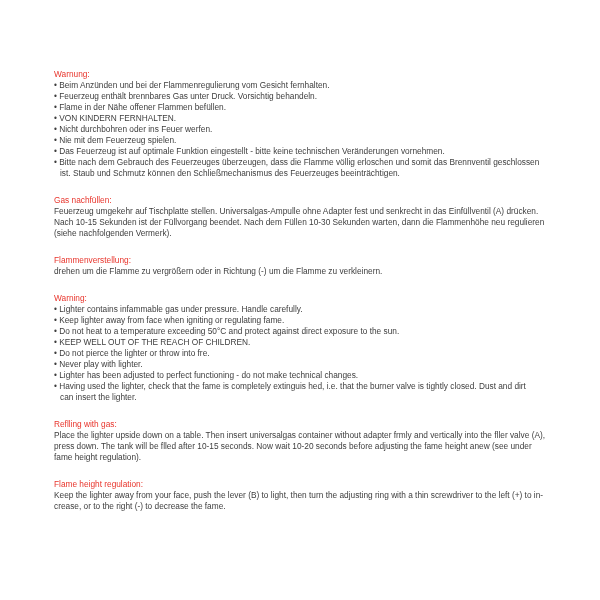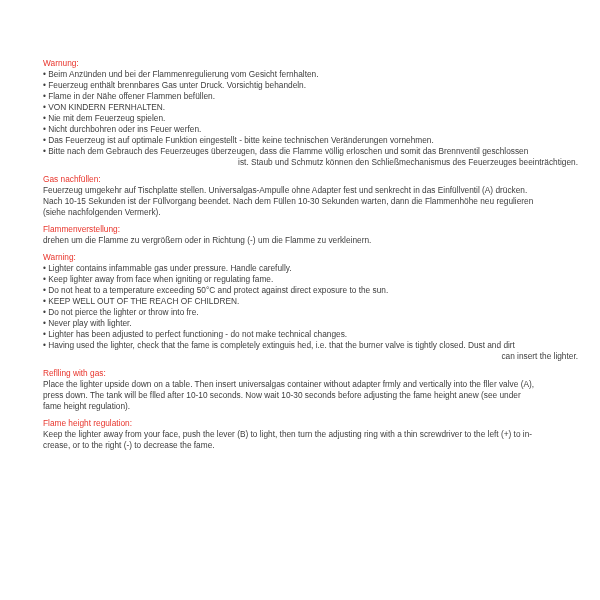--- a/index.html
+++ b/index.html
@@ -14,51 +14,50 @@
     background: var(--bg-color, #ffffff);
     overflow: hidden;
     font-family: "Liberation Sans", sans-serif;
   }
   .doc {
     position: absolute;
     left: 38px;
     top: 53px;
     width: 545px;
   }
-  .sec { margin: 5px; }
+  .sec { margin: 16px; }
   .sec + .sec { margin-top: 6px; }
   .heading,
   .line {
     font-size: 8.3px;
     line-height: 11px;
     white-space: pre;
     color: var(--body-color, #3d3d3d);
     letter-spacing: 0;
   }
   .heading {
     color: var(--heading-color, #e8352c);
   }
   .line.cont {
     padding-left: 6px;
-    text-align: right;
   }
 </style>
 </head>
 <body>
 
 <div class="page">
   <main class="doc">
       <section class="sec">
         <div class="heading">Warnung:</div>
         <div class="line">• Beim Anzünden und bei der Flammenregulierung vom Gesicht fernhalten.</div>
         <div class="line">• Feuerzeug enthält brennbares Gas unter Druck. Vorsichtig behandeln.</div>
         <div class="line">• Flame in der Nähe offener Flammen befüllen.</div>
         <div class="line">• VON KINDERN FERNHALTEN.</div>
+        <div class="line">• Nicht durchbohren oder ins Feuer werfen.</div>
         <div class="line">• Nie mit dem Feuerzeug spielen.</div>
-        <div class="line">• Nicht durchbohren oder ins Feuer werfen.</div>
         <div class="line">• Das Feuerzeug ist auf optimale Funktion eingestellt - bitte keine technischen Veränderungen vornehmen.</div>
         <div class="line">• Bitte nach dem Gebrauch des Feuerzeuges überzeugen, dass die Flamme völlig erloschen und somit das Brennventil geschlossen</div>
         <div class="line cont">ist. Staub und Schmutz können den Schließmechanismus des Feuerzeuges beeinträchtigen.</div>
       </section>
       <section class="sec">
         <div class="heading">Gas nachfüllen:</div>
         <div class="line">Feuerzeug umgekehr auf Tischplatte stellen. Universalgas-Ampulle ohne Adapter fest und senkrecht in das Einfüllventil (A) drücken.</div>
         <div class="line">Nach 10-15 Sekunden ist der Füllvorgang beendet. Nach dem Füllen 10-30 Sekunden warten, dann die Flammenhöhe neu regulieren</div>
         <div class="line">(siehe nachfolgenden Vermerk).</div>
       </section>
@@ -74,21 +73,21 @@
         <div class="line">• KEEP WELL OUT OF THE REACH OF CHILDREN.</div>
         <div class="line">• Do not pierce the lighter or throw into fre.</div>
         <div class="line">• Never play with lighter.</div>
         <div class="line">• Lighter has been adjusted to perfect functioning - do not make technical changes.</div>
         <div class="line">• Having used the lighter, check that the fame is completely extinguis hed, i.e. that the burner valve is tightly closed. Dust and dirt</div>
         <div class="line cont">can insert the lighter.</div>
       </section>
       <section class="sec">
         <div class="heading">Reflling with gas:</div>
         <div class="line">Place the lighter upside down on a table. Then insert universalgas container without adapter frmly and vertically into the fller valve (A),</div>
-        <div class="line">press down. The tank will be flled after 10-10 seconds. Now wait 10-30 seconds before adjusting the fame height anew (see under</div>
+        <div class="line">press down. The tank will be flled after 10-15 seconds. Now wait 10-20 seconds before adjusting the fame height anew (see under</div>
         <div class="line">fame height regulation).</div>
       </section>
       <section class="sec">
         <div class="heading">Flame height regulation:</div>
         <div class="line">Keep the lighter away from your face, push the lever (B) to light, then turn the adjusting ring with a thin screwdriver to the left (+) to in-</div>
         <div class="line">crease, or to the right (-) to decrease the fame.</div>
       </section>
     </main>
 </div>
 

